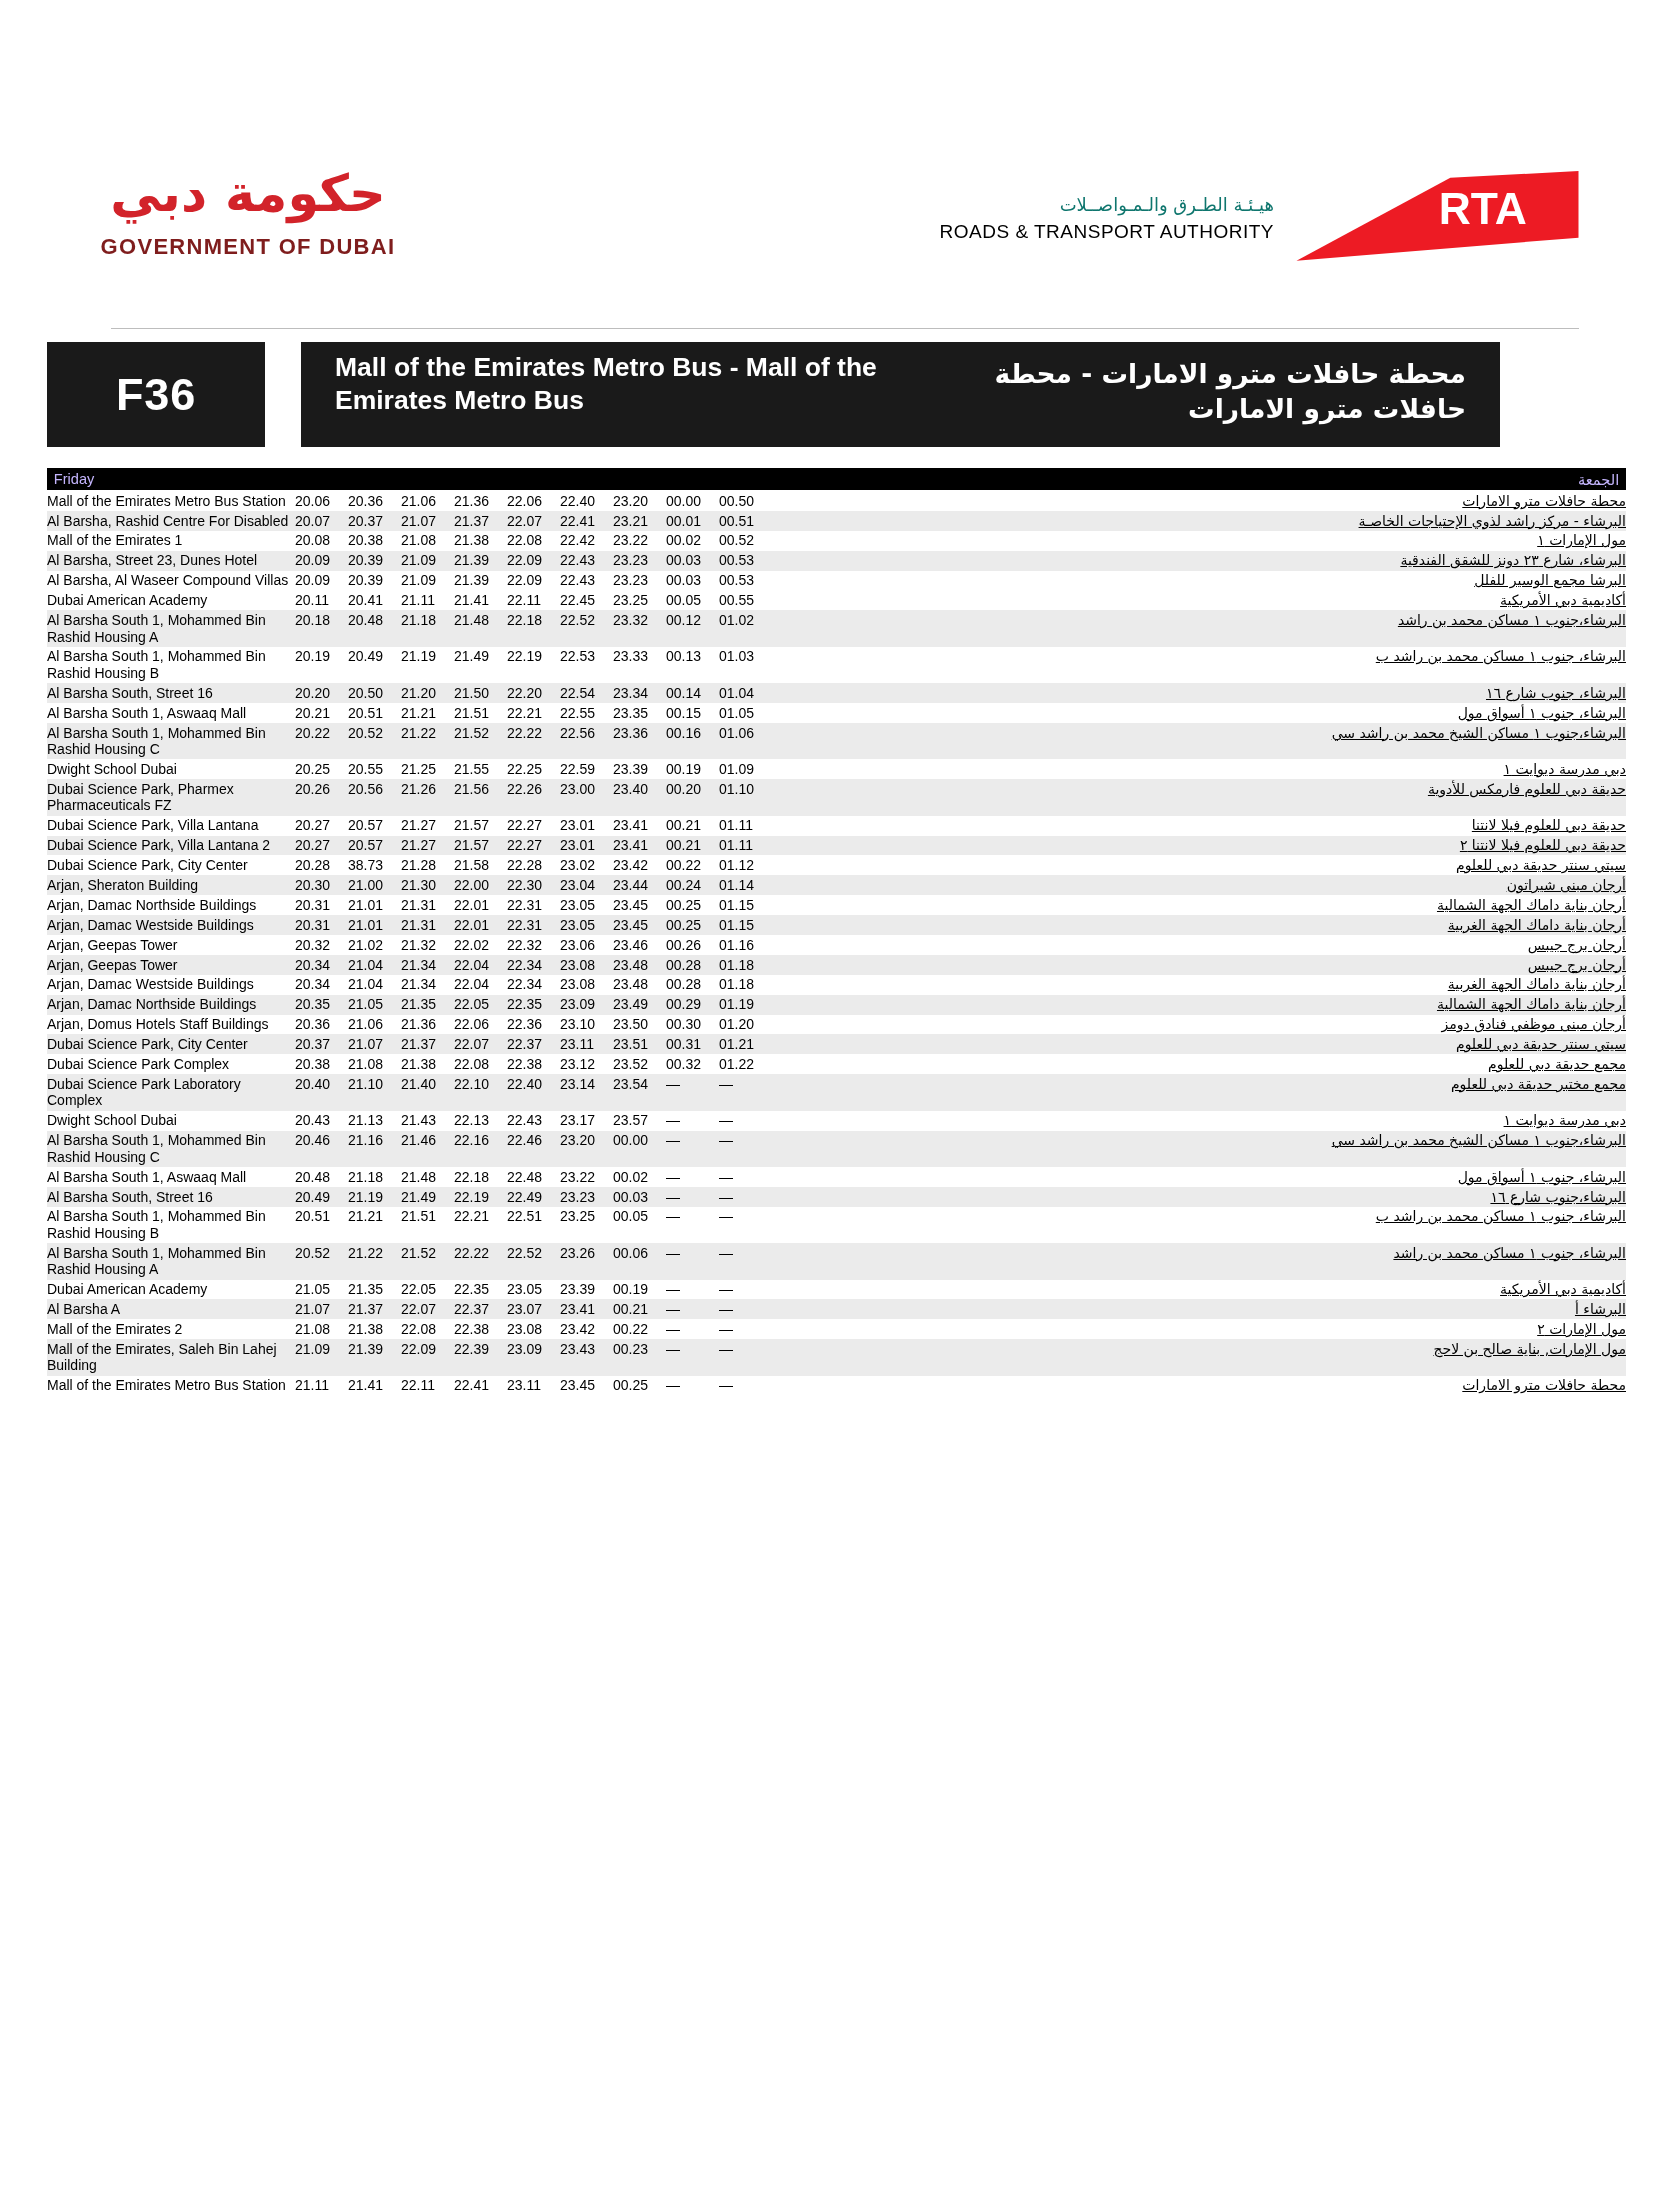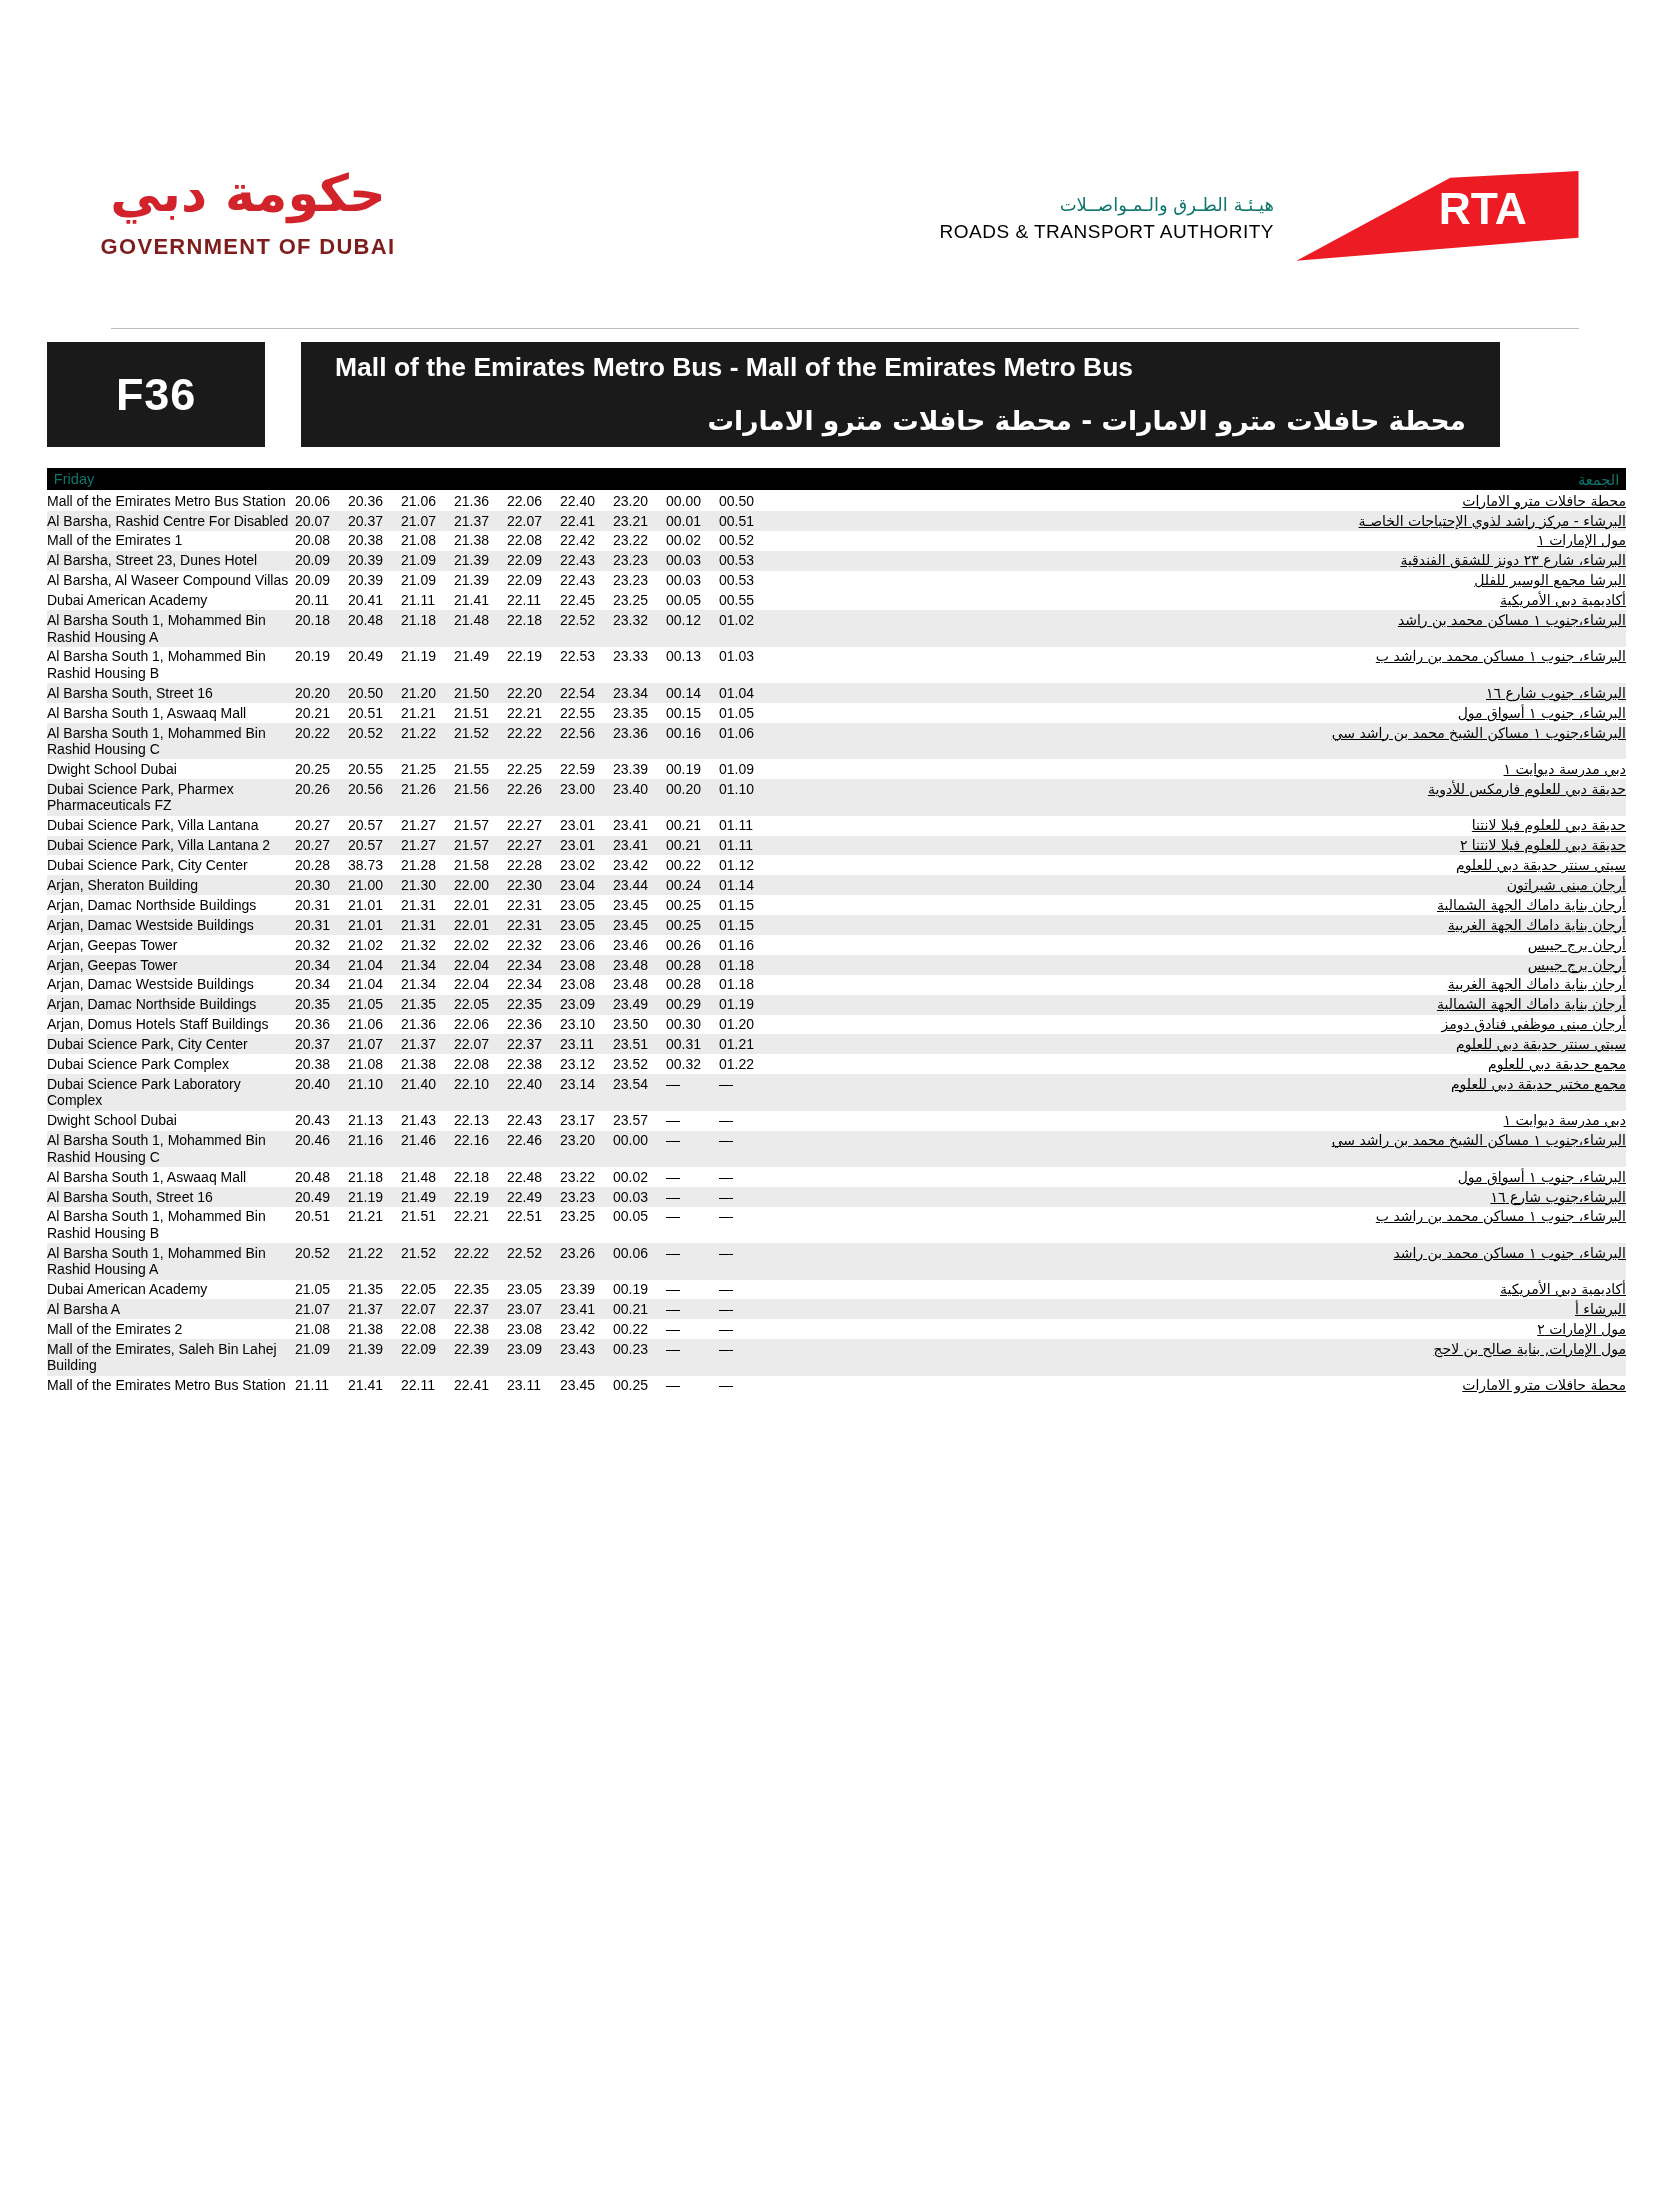--- a/index.html
+++ b/index.html
@@ -113,22 +113,22 @@
     font-size: 45px;
     font-weight: bold;
     letter-spacing: 0.9px;
   }
   .title-texts {
     flex: 1;
     background: #1a1a1a;
     color: #ffffff;
     padding: 8.6px 34px 8.6px 34px;
     display: flex;
-    flex-direction: column;
-    justify-content: space-between;
+    flex-direction: row;
+    justify-content: flex-start;
     margin-right: 0px;
   }
   .title-en {
     font-size: 26.5px;
     font-weight: bold;
     line-height: 1.25;
   }
   .title-ar {
     font-family: "DejaVu Sans", sans-serif;
     direction: rtl;
@@ -144,21 +144,21 @@
   }
 
   
   .day-bar {
     position: absolute;
     left: 47px;
     right: 47px;
     top: 468px;
     height: 22px;
     background: #000000;
-    color: #0f766e;
+    color: #c4b5fd;
     font-size: 14.6px;
     display: flex;
     align-items: center;
     justify-content: space-between;
     padding: 0 6.8px;
     box-sizing: border-box;
   }
   .day-bar .ar {
     font-family: "DejaVu Sans", sans-serif;
     direction: rtl;

